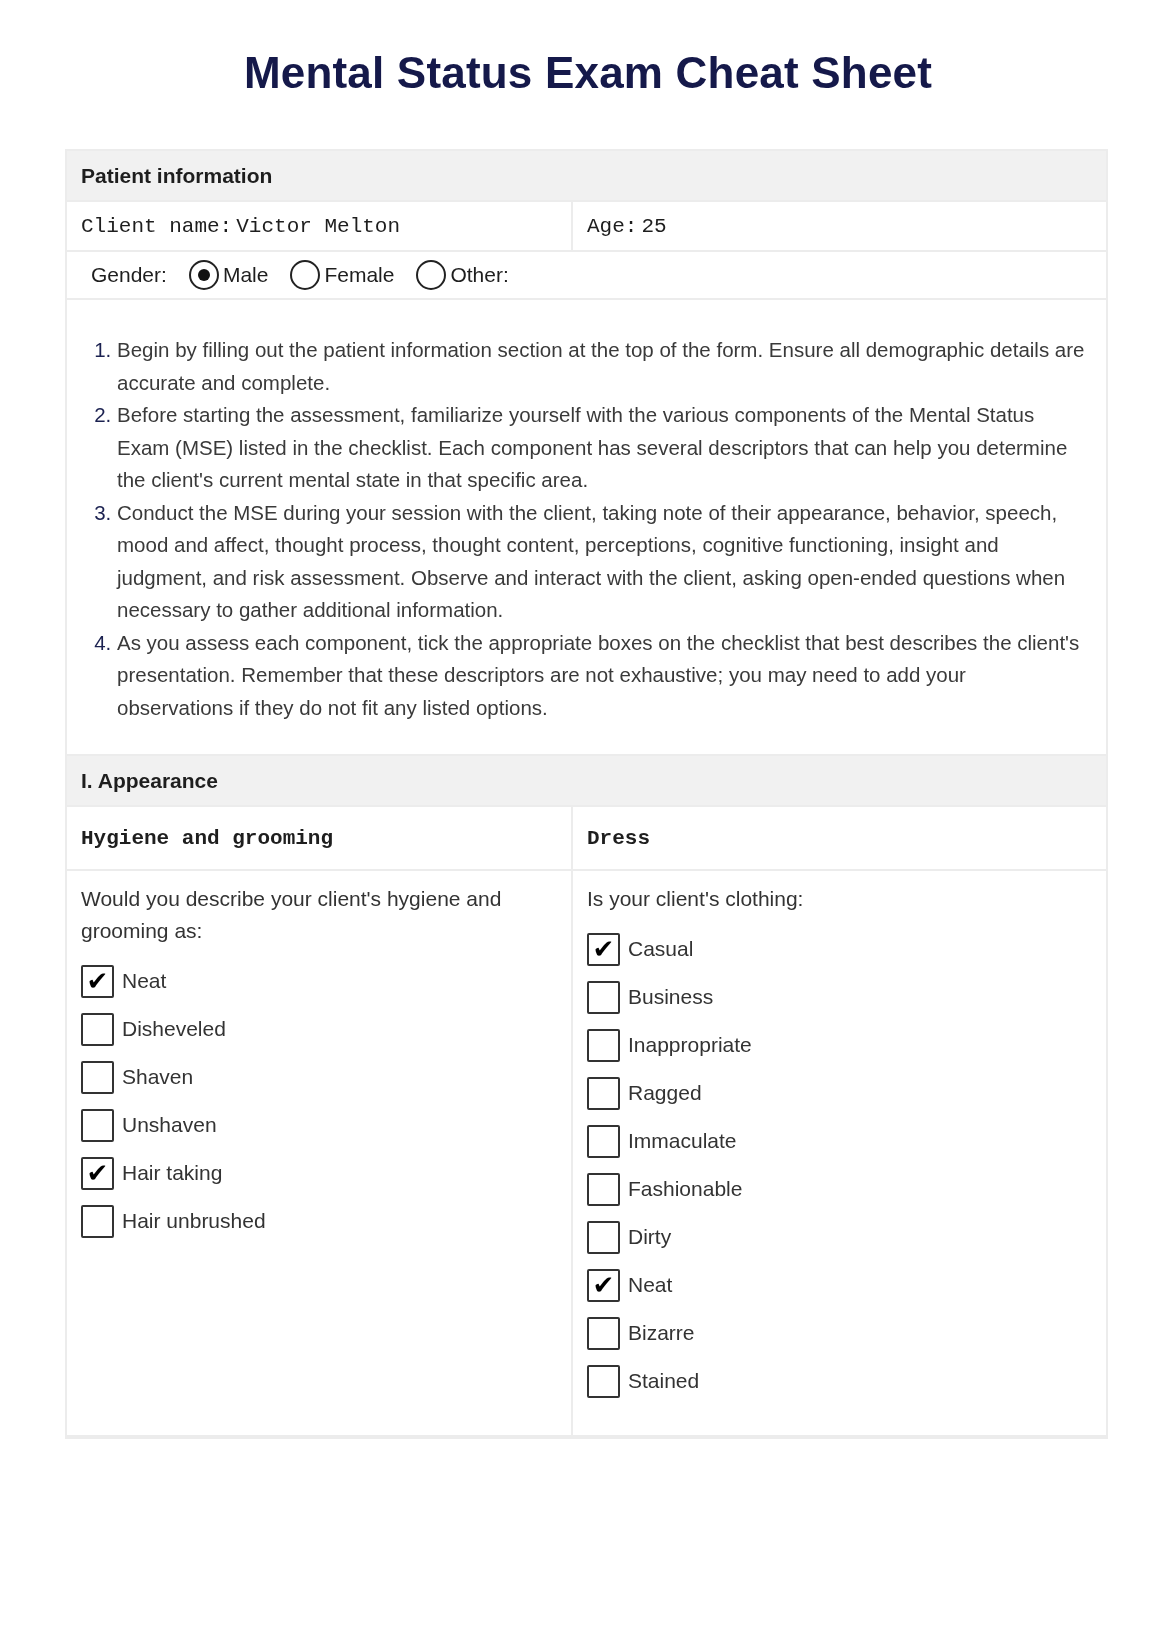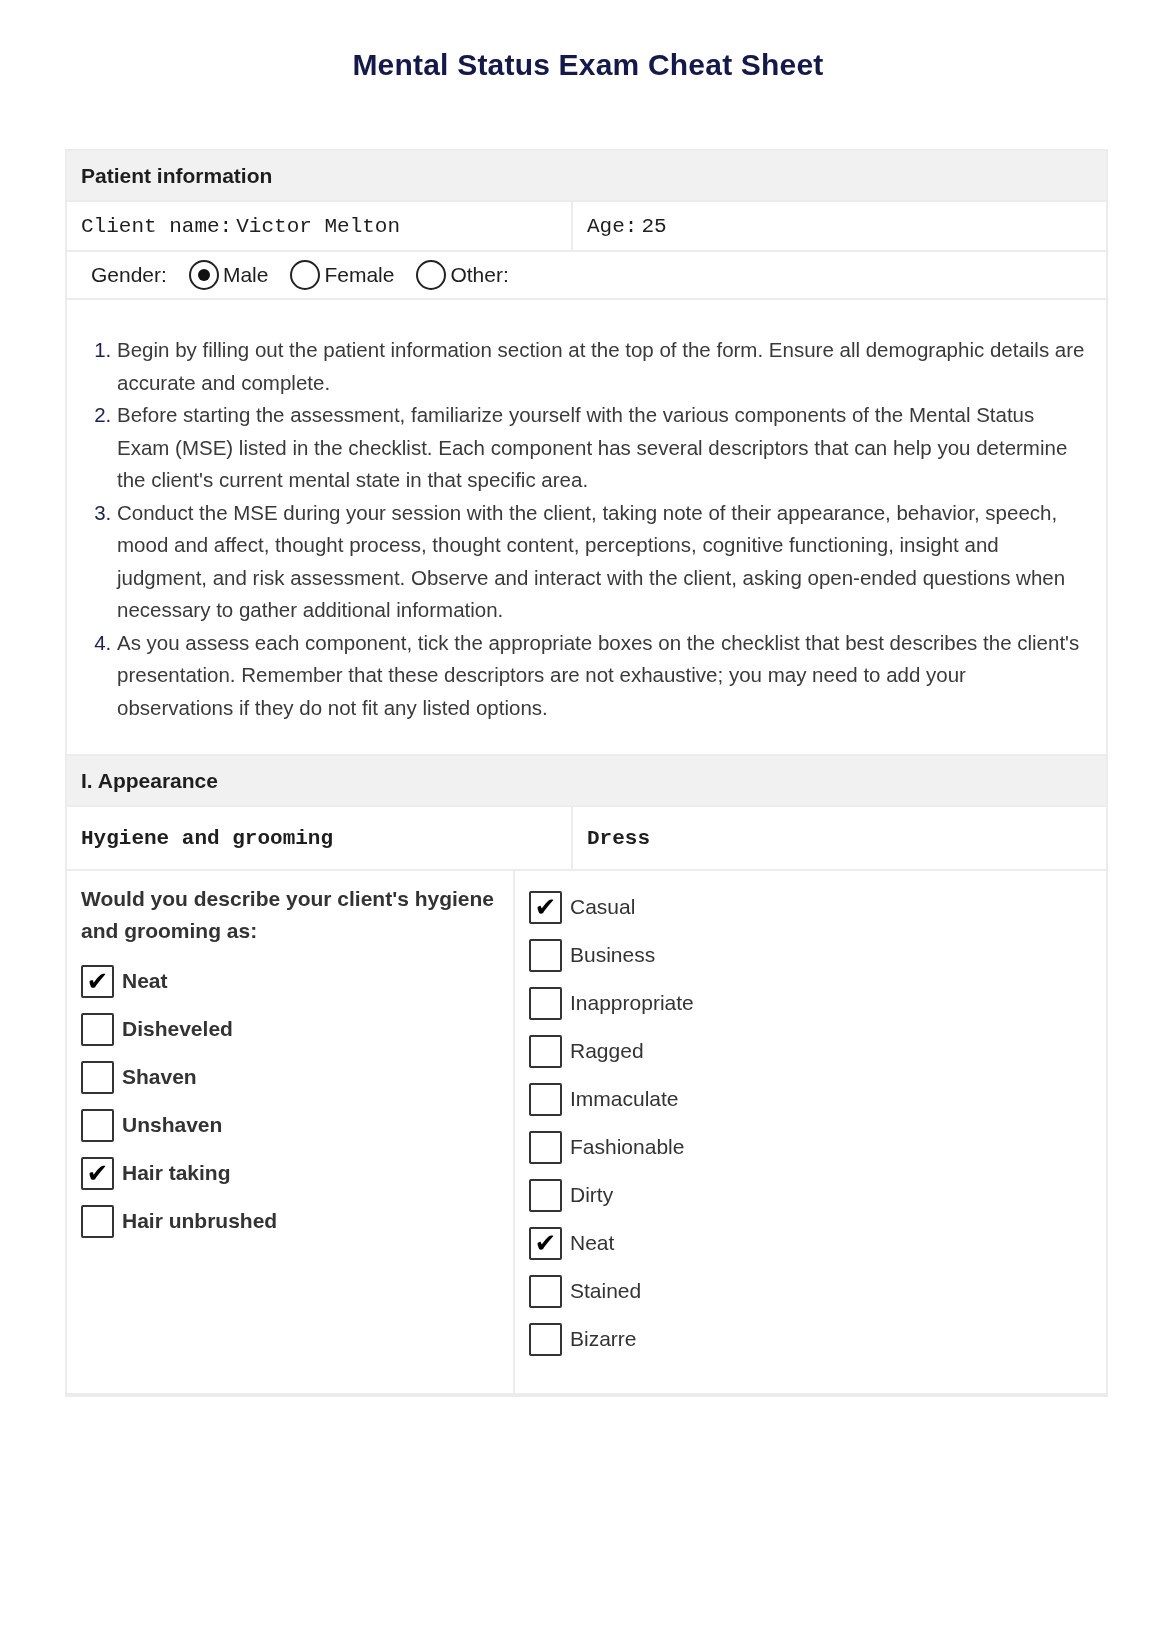--- a/index.html
+++ b/index.html
@@ -14,21 +14,21 @@
     font-family: "Liberation Sans", sans-serif;
     color: #2a2a2a;
     overflow: hidden;
   }
   .title {
     position: absolute;
     left: 0;
     top: 48px;
     width: 1176px;
     text-align: center;
-    font-size: 30px;
+    font-size: 44px;
     font-weight: bold;
     color: #15194a;
     letter-spacing: 0.2px;
     margin: 0;
   }
   .sheet {
     position: absolute;
     left: 65px;
     top: 149px;
     width: 1043px;
@@ -105,21 +105,21 @@
     font-size: 21px;
     color: #1e1e1e;
   }
   .checklist-row { align-items: stretch; }
   .checklist-col {
     box-sizing: border-box;
     padding: 12px 14px 30px 14px;
     font-size: 21px;
     color: #333;
   }
-  .checklist-col.left { width: 448px; border-right: 2px solid #ececec; font-weight: bold; }
+  .checklist-col.left { width: 506px; border-right: 2px solid #ececec; }
   .checklist-col.right { flex: 1; }
   .question {
     line-height: 32px;
     margin-bottom: 10px;
   }
   .option {
     display: flex;
     align-items: center;
     height: 48px;
   }
@@ -221,20 +221,21 @@
             <span class="checkbox">✔</span>
             <span class="option-label">Hair taking</span>
           </div>
           <div class="option">
             <span class="checkbox"></span>
             <span class="option-label">Hair unbrushed</span>
           </div>
         </div>
     </div>
     <div class="checklist-col right">
+      <div class="question">Is your client's clothing:</div>
       <div id="dress-options">
           <div class="option">
             <span class="checkbox">✔</span>
             <span class="option-label">Casual</span>
           </div>
           <div class="option">
             <span class="checkbox"></span>
             <span class="option-label">Business</span>
           </div>
           <div class="option">
@@ -256,23 +257,23 @@
           <div class="option">
             <span class="checkbox"></span>
             <span class="option-label">Dirty</span>
           </div>
           <div class="option">
             <span class="checkbox">✔</span>
             <span class="option-label">Neat</span>
           </div>
           <div class="option">
             <span class="checkbox"></span>
+            <span class="option-label">Bizarre</span>
+          </div>
+          <div class="option">
+            <span class="checkbox"></span>
             <span class="option-label">Stained</span>
           </div>
-          <div class="option">
-            <span class="checkbox"></span>
-            <span class="option-label">Bizarre</span>
-          </div>
         </div>
     </div>
   </div>
 
 </div>
 
 </body></html>

